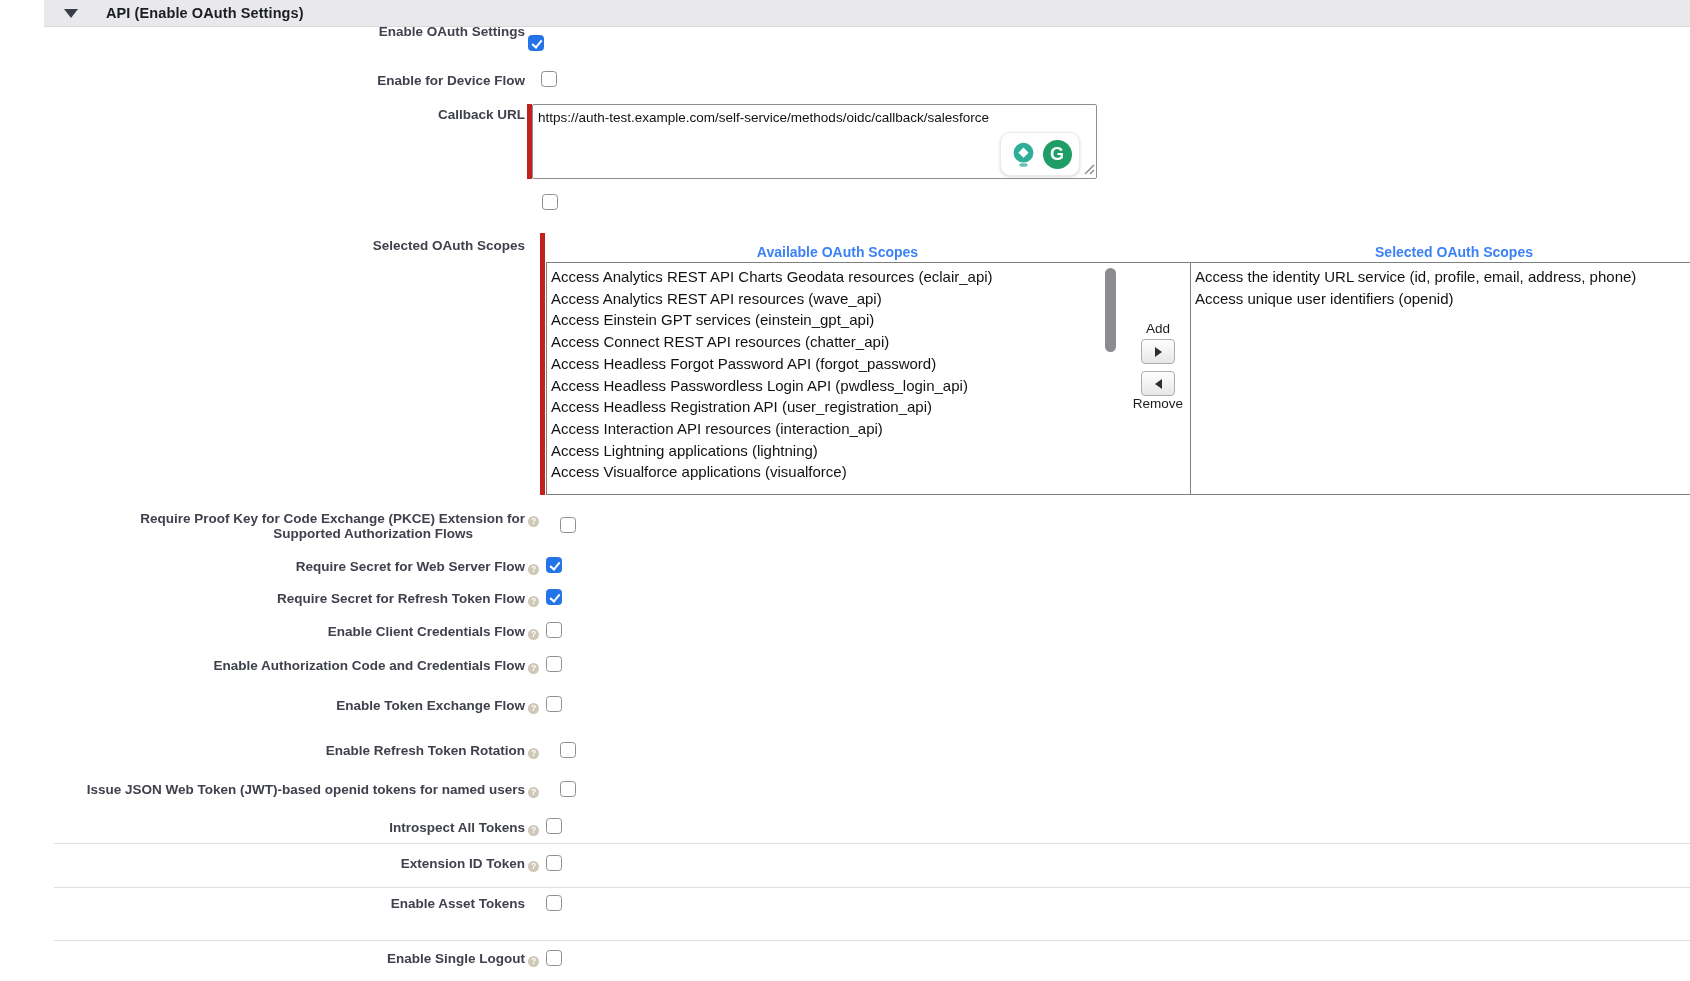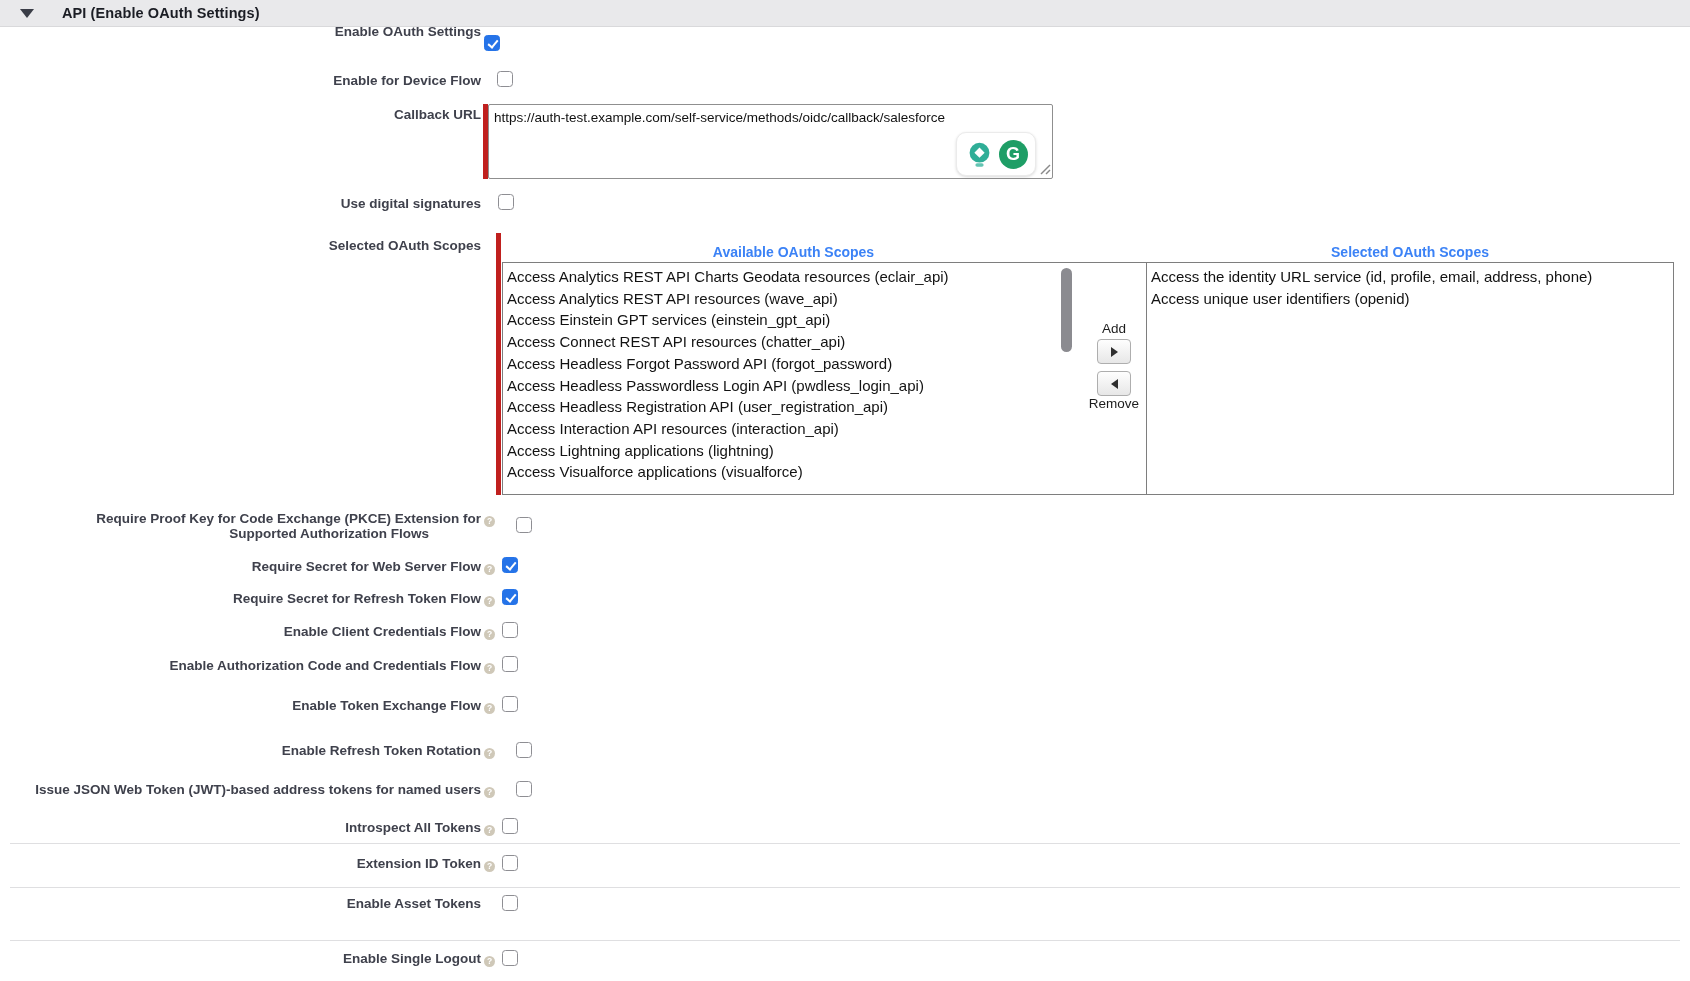--- a/index.html
+++ b/index.html
@@ -1,17 +1,17 @@
 <!DOCTYPE html>
 <html><head>
 <meta charset="utf-8">
 <style>
   html,body{margin:0;padding:0;background:#fff;}
   body{width:1690px;height:981px;position:relative;font-family:"Liberation Sans",sans-serif;overflow:hidden;}
-  #stage{position:absolute;inset:0;}
+  #stage{position:absolute;inset:0;margin-left:44px;}
 
   
   .sec-header{position:absolute;left:0;top:0;width:1690px;height:26px;background:#e9e9eb;border-bottom:1px solid #d9d9db;}
   .tri{position:absolute;left:20px;top:9px;width:0;height:0;border-left:7px solid transparent;border-right:7px solid transparent;border-top:9px solid #3a3d47;cursor:pointer;}
   .sec-title{position:absolute;left:62px;top:5px;font-size:14.5px;font-weight:bold;color:#1b1d24;letter-spacing:.1px;}
 
   
   .flabel{position:absolute;left:0;width:481px;text-align:right;font-size:13.5px;font-weight:bold;color:#3f414c;line-height:16px;white-space:nowrap;}
   .flabel.with-help{width:495px;}
   .flabel.wrap{white-space:normal;line-height:14px;}
@@ -75,21 +75,20 @@
       <rect x="8.6" y="19.2" width="6.8" height="3" rx="1.5" fill="#63c4b2"></rect>
       <rect x="9" y="7.5" width="6" height="6" fill="#ffffff" transform="rotate(45 12 10.5)"></rect>
     </svg>
     <span class="gram-ic">G</span>
   </div>
   <svg class="resize-handle" width="13" height="13">
     <line x1="3" y1="12" x2="12" y2="3" stroke="#8a8a8a" stroke-width="1.4"></line>
     <line x1="8" y1="12" x2="12" y2="8" stroke="#8a8a8a" stroke-width="1.4"></line>
   </svg>
 
-  <div class="flabel" style="top:196px"><span>Use digital signatures</span></div>
   <span class="cb" style="left:498px;top:194px"></span>
 
   <div class="flabel" style="top:238px"><span>Selected OAuth Scopes</span></div>
   <div class="reqbar" style="left:496px;top:233px;height:262px"></div>
 
   <div class="col-head" style="left:502px;width:583px">Available OAuth Scopes</div>
   <div class="col-head" style="left:1146px;width:528px">Selected OAuth Scopes</div>
 
   <div class="listbox" style="left:502px;width:660px">
       <div class="opt">Access Analytics REST API Charts Geodata resources (eclair_api)</div>
@@ -149,21 +148,21 @@
     <span>Enable Token Exchange Flow</span><span class="help">?</span>
   </div>
   <span class="cb" style="left:502px;top:696px"></span>
 
   <div class="flabel with-help" style="top:743px">
     <span>Enable Refresh Token Rotation</span><span class="help">?</span>
   </div>
   <span class="cb" style="left:516px;top:742px"></span>
 
   <div class="flabel with-help" style="top:782px">
-    <span>Issue JSON Web Token (JWT)-based address tokens for named users</span><span class="help">?</span>
+    <span>Issue JSON Web Token (JWT)-based openid tokens for named users</span><span class="help">?</span>
   </div>
   <span class="cb" style="left:516px;top:781px"></span>
 
   <div class="flabel with-help" style="top:820px">
     <span>Introspect All Tokens</span><span class="help">?</span>
   </div>
   <span class="cb" style="left:502px;top:818px"></span>
 
   <div class="divider" style="top:843px"></div>
 

